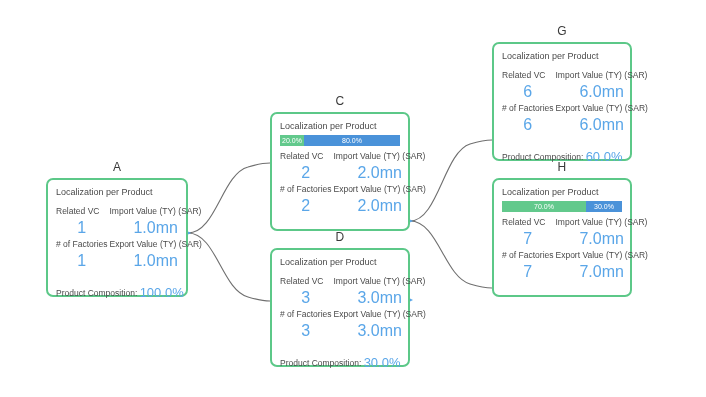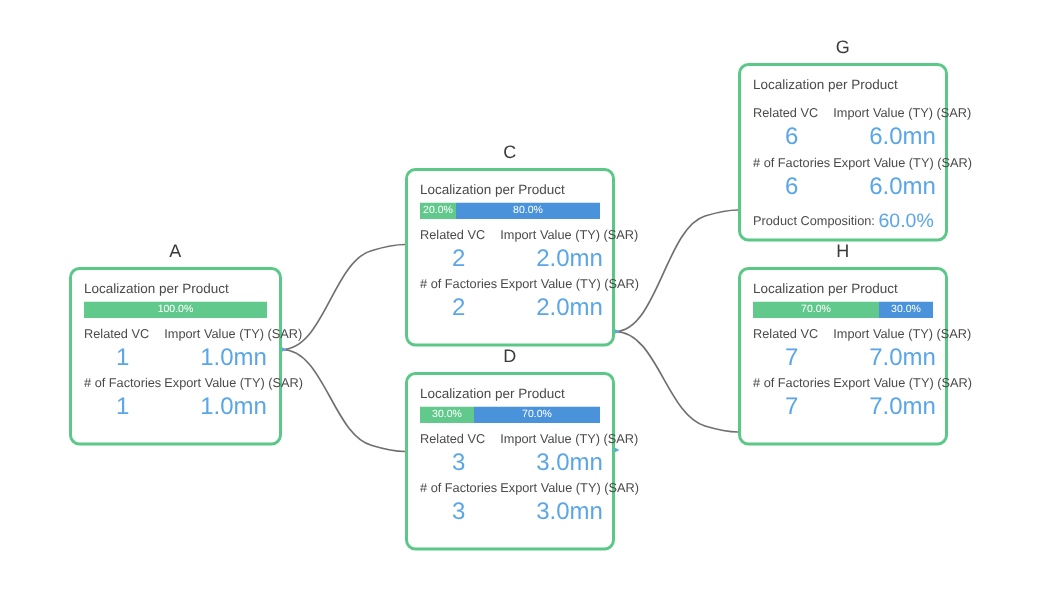--- a/index.html
+++ b/index.html
@@ -84,21 +84,21 @@
     text-align: center;
     font-size: 16px;
     color: #5aa6e8;
     line-height: 21px;
     font-weight: 400;
   }
   .comp-row {
     text-align: right;
     font-size: 8.5px;
     color: #4a4a4a;
-    margin-top: 4px;
+    margin-top: 14px;
     white-space: nowrap;
   }
   .comp-value {
     font-size: 13px;
     color: #5aa6e8;
     vertical-align: -1px;
   }
 </style>
 </head>
 <body>
@@ -130,20 +130,24 @@
     <div class="metrics">
       <div class="m-label">Related VC</div>
       <div class="m-label">Import Value (TY) (SAR)</div>
       <div class="m-value">1</div>
       <div class="m-value">1.0mn</div>
       <div class="m-label"># of Factories</div>
       <div class="m-label">Export Value (TY) (SAR)</div>
       <div class="m-value">1</div>
       <div class="m-value">1.0mn</div>
     </div>
+    <div class="comp-row">
+      <span>Product Composition:</span>
+      <span class="comp-value">100.0%</span>
+    </div>
   </div>
 
   <div class="node" style="left:270px; top:112px; width:140px; height:119px;">
     <div class="node-letter" style="top:-20px;">C</div>
     <div class="loc-title">Localization per Product</div>
     <div class="bar">
       <div class="bar-seg bar-green" style="width:20%;">20.0%</div>
       <div class="bar-seg bar-blue" style="width:80%;">80.0%</div>
     </div>
     <div class="metrics">
@@ -167,20 +171,24 @@
     </div>
     <div class="metrics">
       <div class="m-label">Related VC</div>
       <div class="m-label">Import Value (TY) (SAR)</div>
       <div class="m-value">3</div>
       <div class="m-value">3.0mn</div>
       <div class="m-label"># of Factories</div>
       <div class="m-label">Export Value (TY) (SAR)</div>
       <div class="m-value">3</div>
       <div class="m-value">3.0mn</div>
+    </div>
+    <div class="comp-row">
+      <span>Product Composition:</span>
+      <span class="comp-value">30.0%</span>
     </div>
   </div>
 
   <div class="node" style="left:492px; top:42px; width:140px; height:119px;">
     <div class="node-letter" style="top:-20px;">G</div>
     <div class="loc-title">Localization per Product</div>
     <div class="bar">
       <div class="bar-seg bar-green" style="width:60%;">60.0%</div>
       <div class="bar-seg bar-blue" style="width:40%;">40.0%</div>
     </div>

